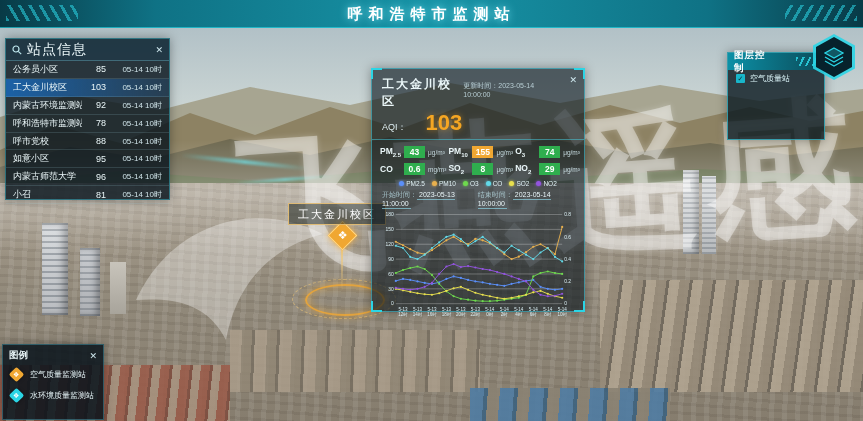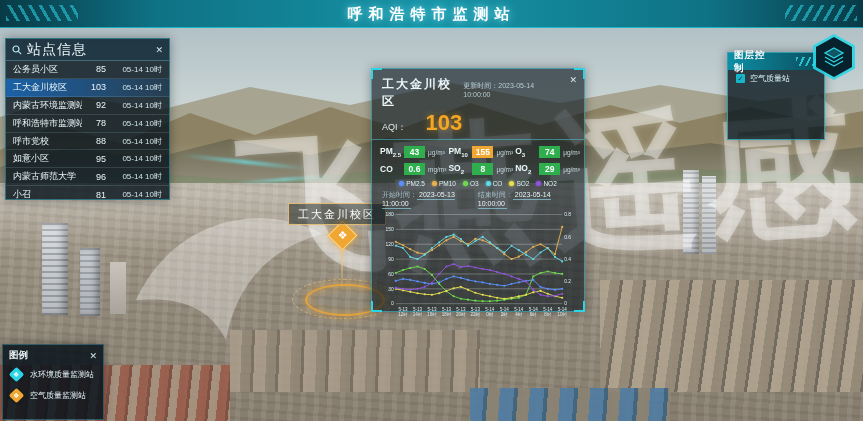--- a/index.html
+++ b/index.html
@@ -514,25 +514,25 @@
   </div>
 </div>
 
 <div class="panel mp">
   <div class="mp-head">
     <span>图例</span>
     <span class="x-btn">✕</span>
   </div>
   <div id="maplegend-items">
       <div class="mlitem">
+        <span class="mldia" style="background: rgb(240, 167, 50);">
+          <i>❖</i>
+        </span>
+        <span>空气质量监测站</span>
+      </div>
+      <div class="mlitem">
         <span class="mldia" style="background: rgb(43, 213, 229);">
           <i>❖</i>
         </span>
         <span>水环境质量监测站</span>
       </div>
-      <div class="mlitem">
-        <span class="mldia" style="background: rgb(240, 167, 50);">
-          <i>❖</i>
-        </span>
-        <span>空气质量监测站</span>
-      </div>
     </div>
 </div>
 
 </body></html>

